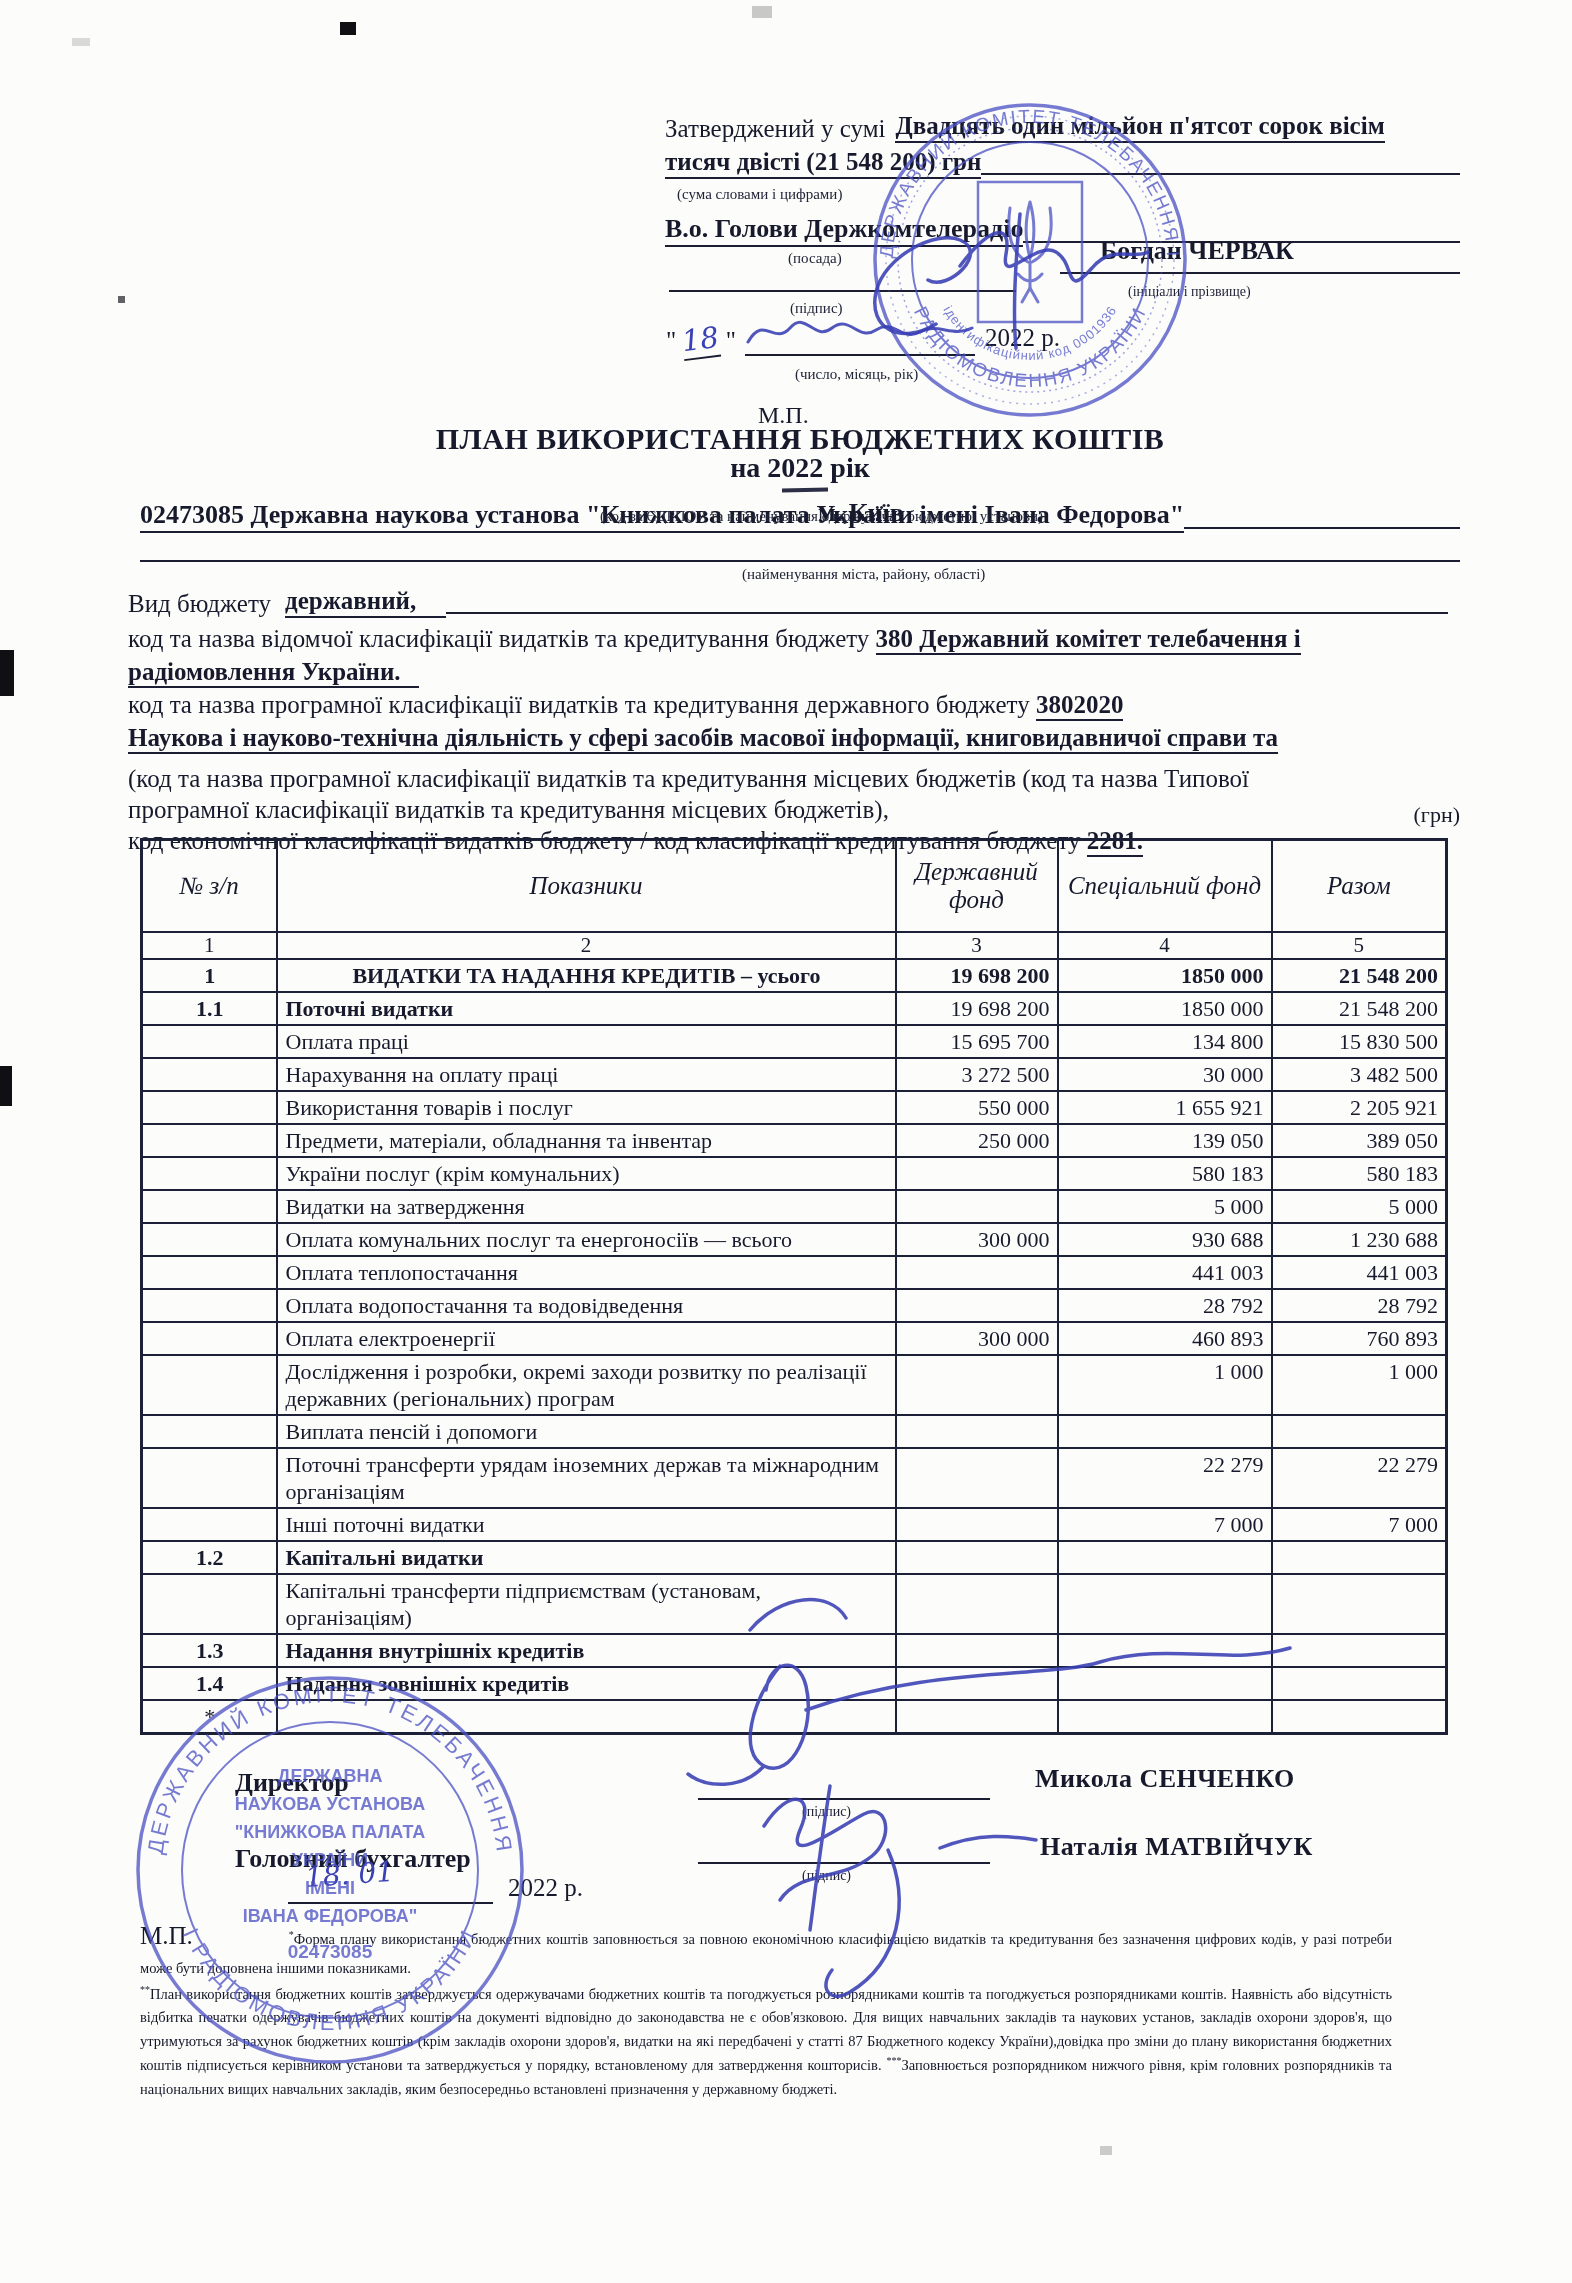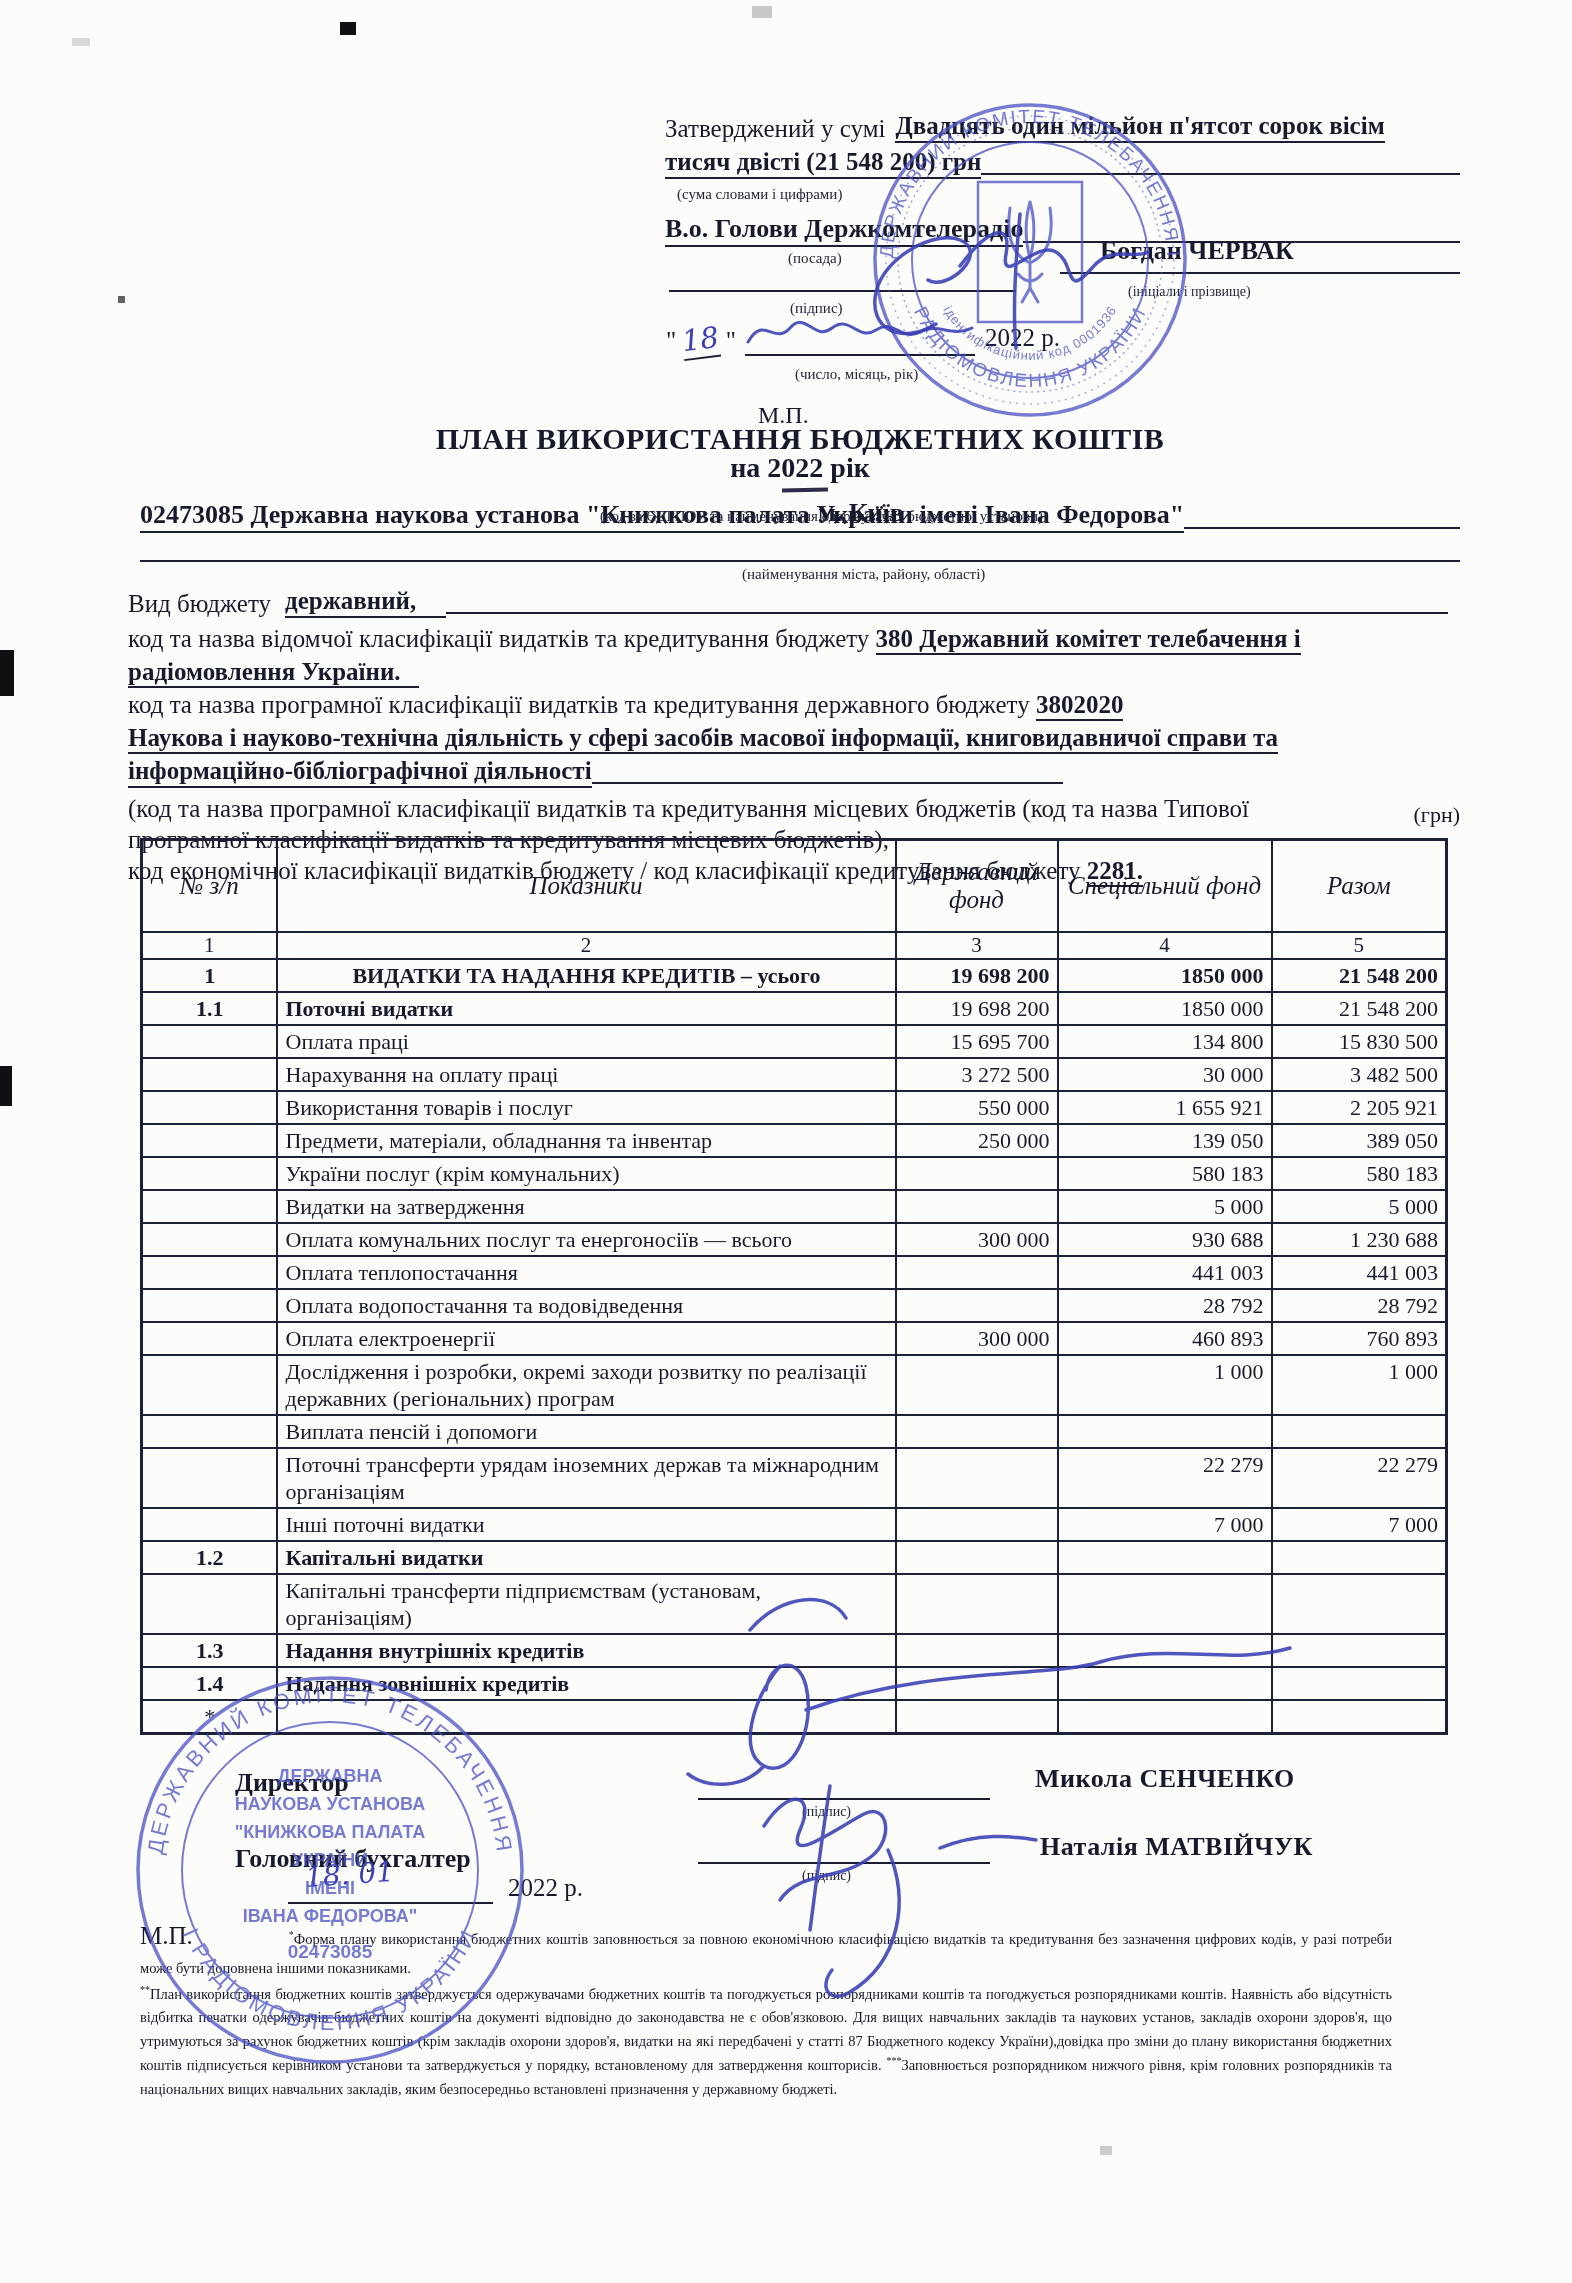--- a/index.html
+++ b/index.html
@@ -176,21 +176,20 @@
     </div>
     <div class="body-line" style="margin-top:4px;">
       <span>код та назва програмної класифікації видатків та кредитування державного бюджету</span>
       <span> </span>
       <span class="b u">3802020</span>
     </div>
     <div class="body-line" style="margin-top:4px;">
       <span class="b u">Наукова і науково-технічна діяльність у сфері засобів масової інформації, книговидавничої справи та</span>
     </div>
     <div class="body-line row-line" style="margin-top:4px;">
-      <span class="b u">інформаційно-бібліографічної діяльності</span>
       <span class="fill"></span>
       <span class="spacer"></span>
     </div>
     <div class="body-line" style="margin-top:6px;">(код та назва програмної класифікації видатків та кредитування місцевих бюджетів (код та назва Типової</div>
     <div class="body-line" style="margin-top:2px;">програмної класифікації видатків та кредитування місцевих бюджетів),</div>
     <div class="body-line" style="margin-top:2px;">
       <span>код економічної класифікації видатків бюджету / код класифікації кредитування бюджету</span>
       <span> </span>
       <span class="b u">2281.</span>
     </div>

